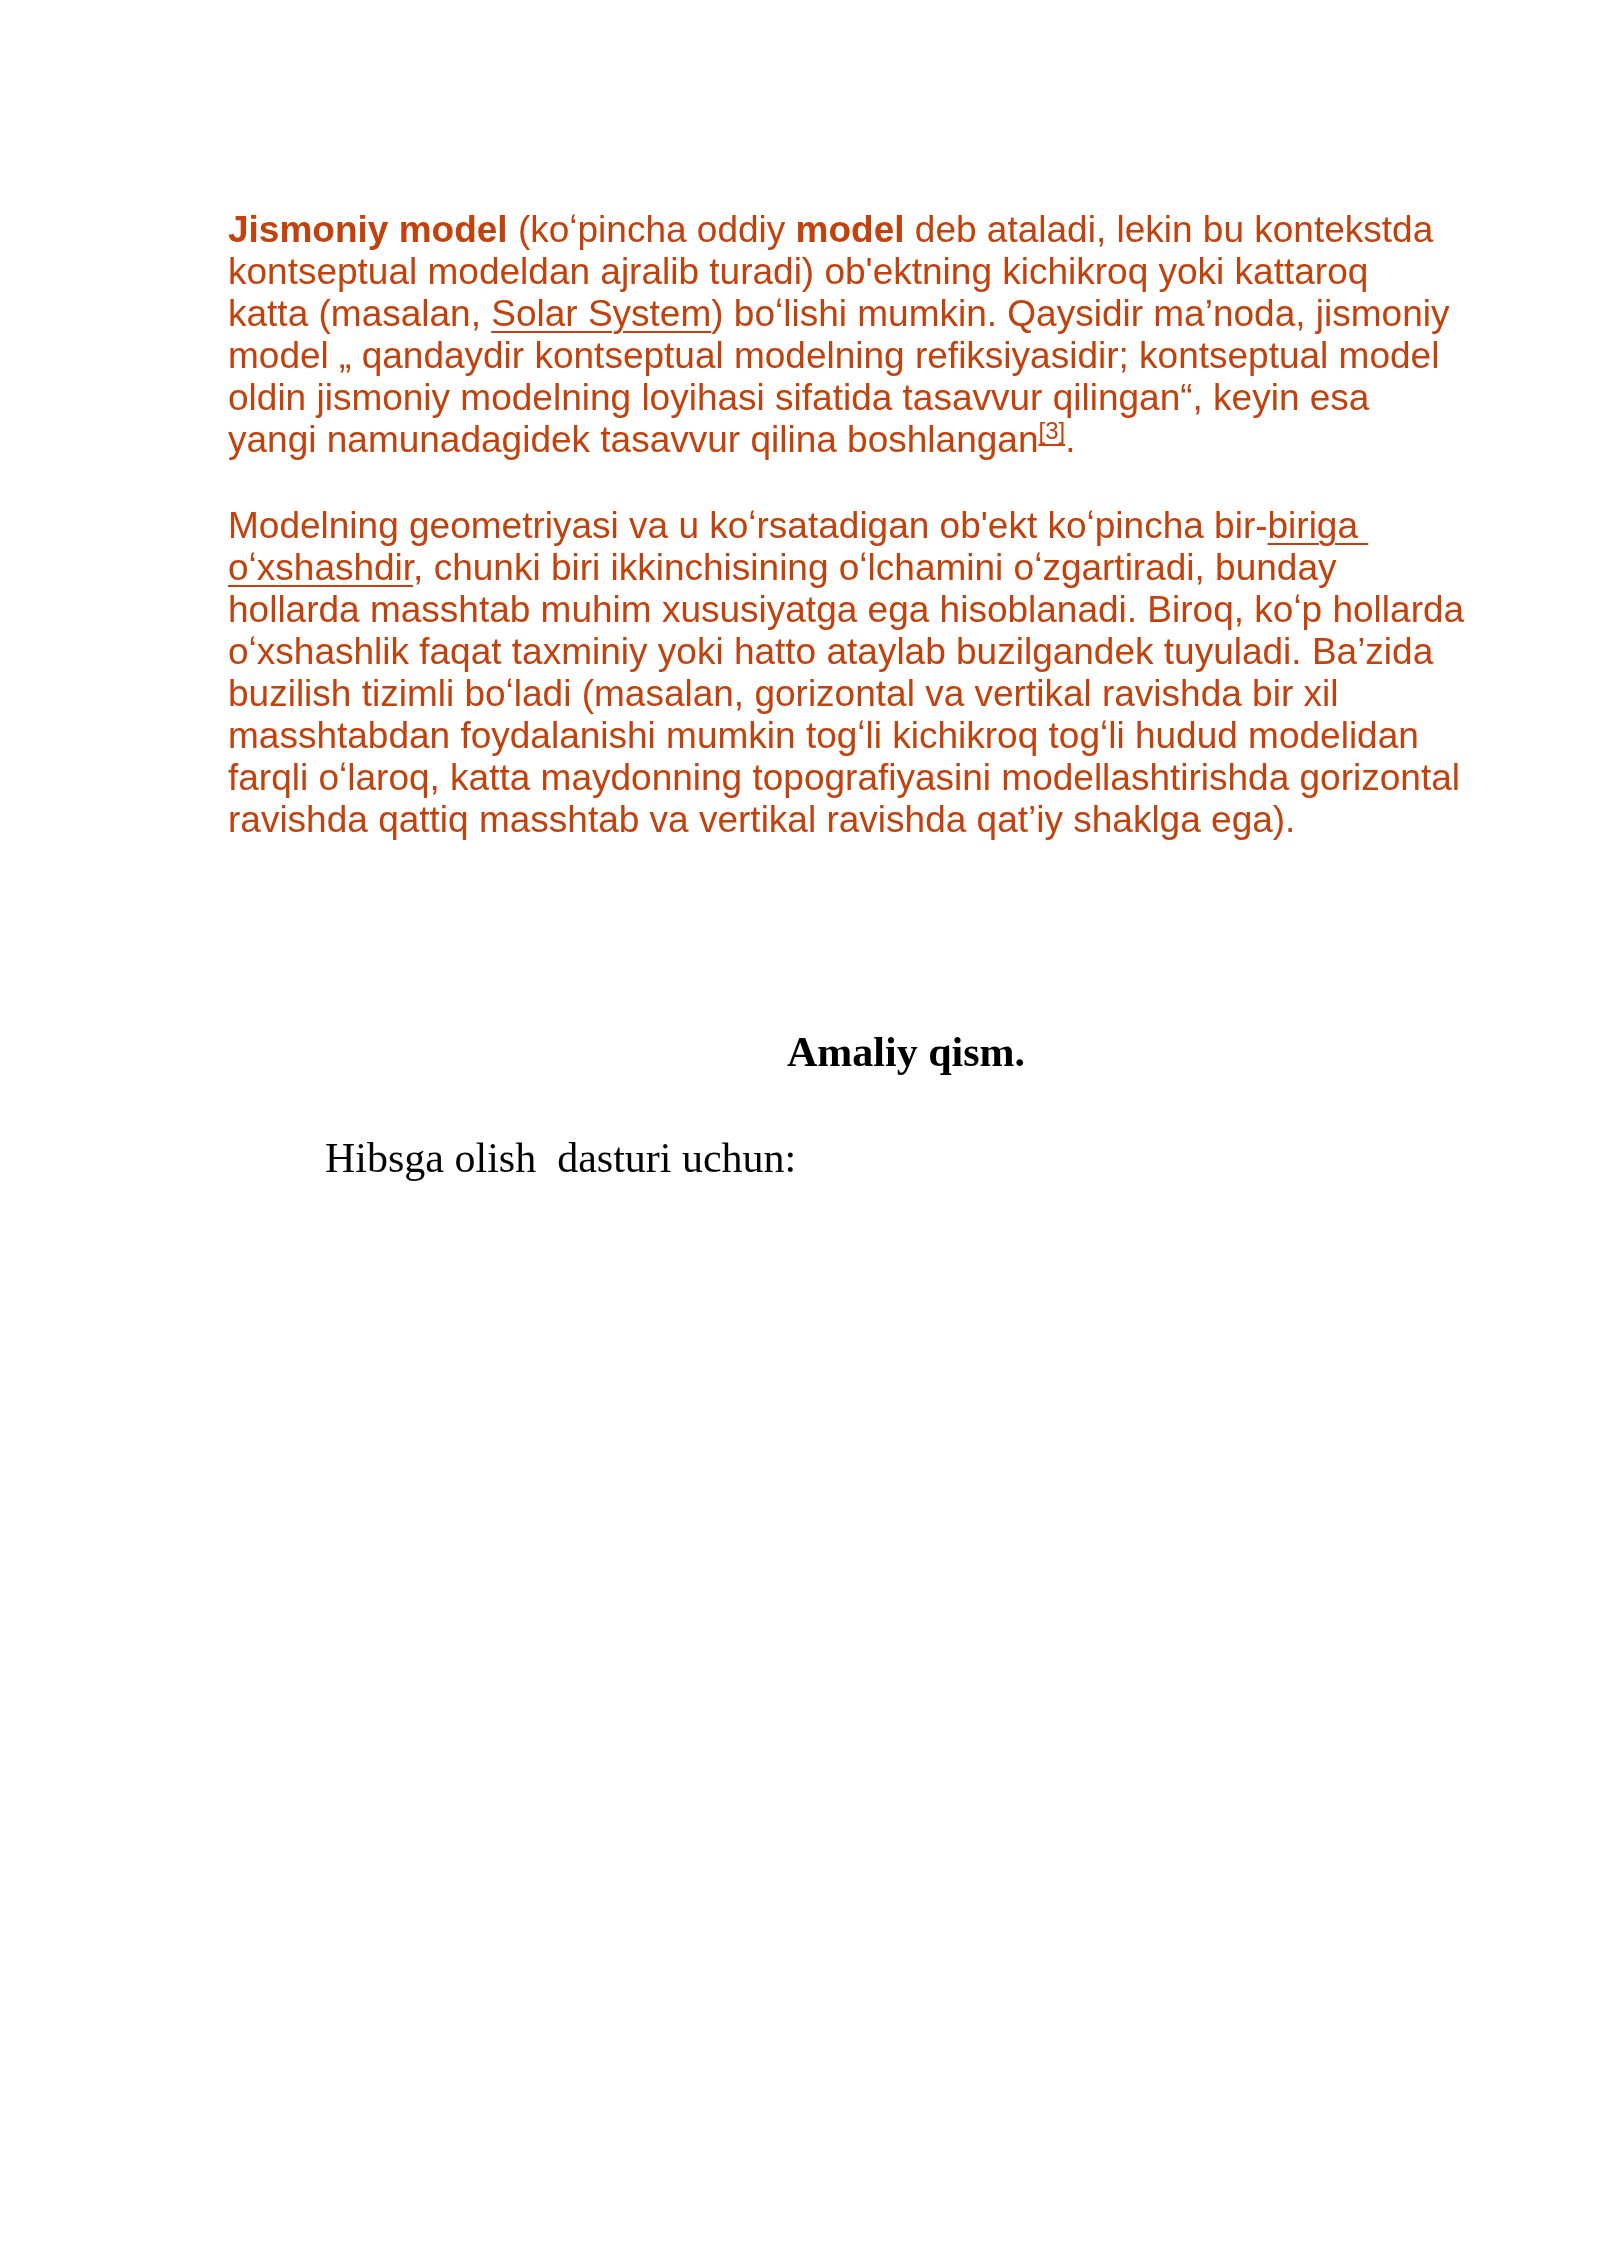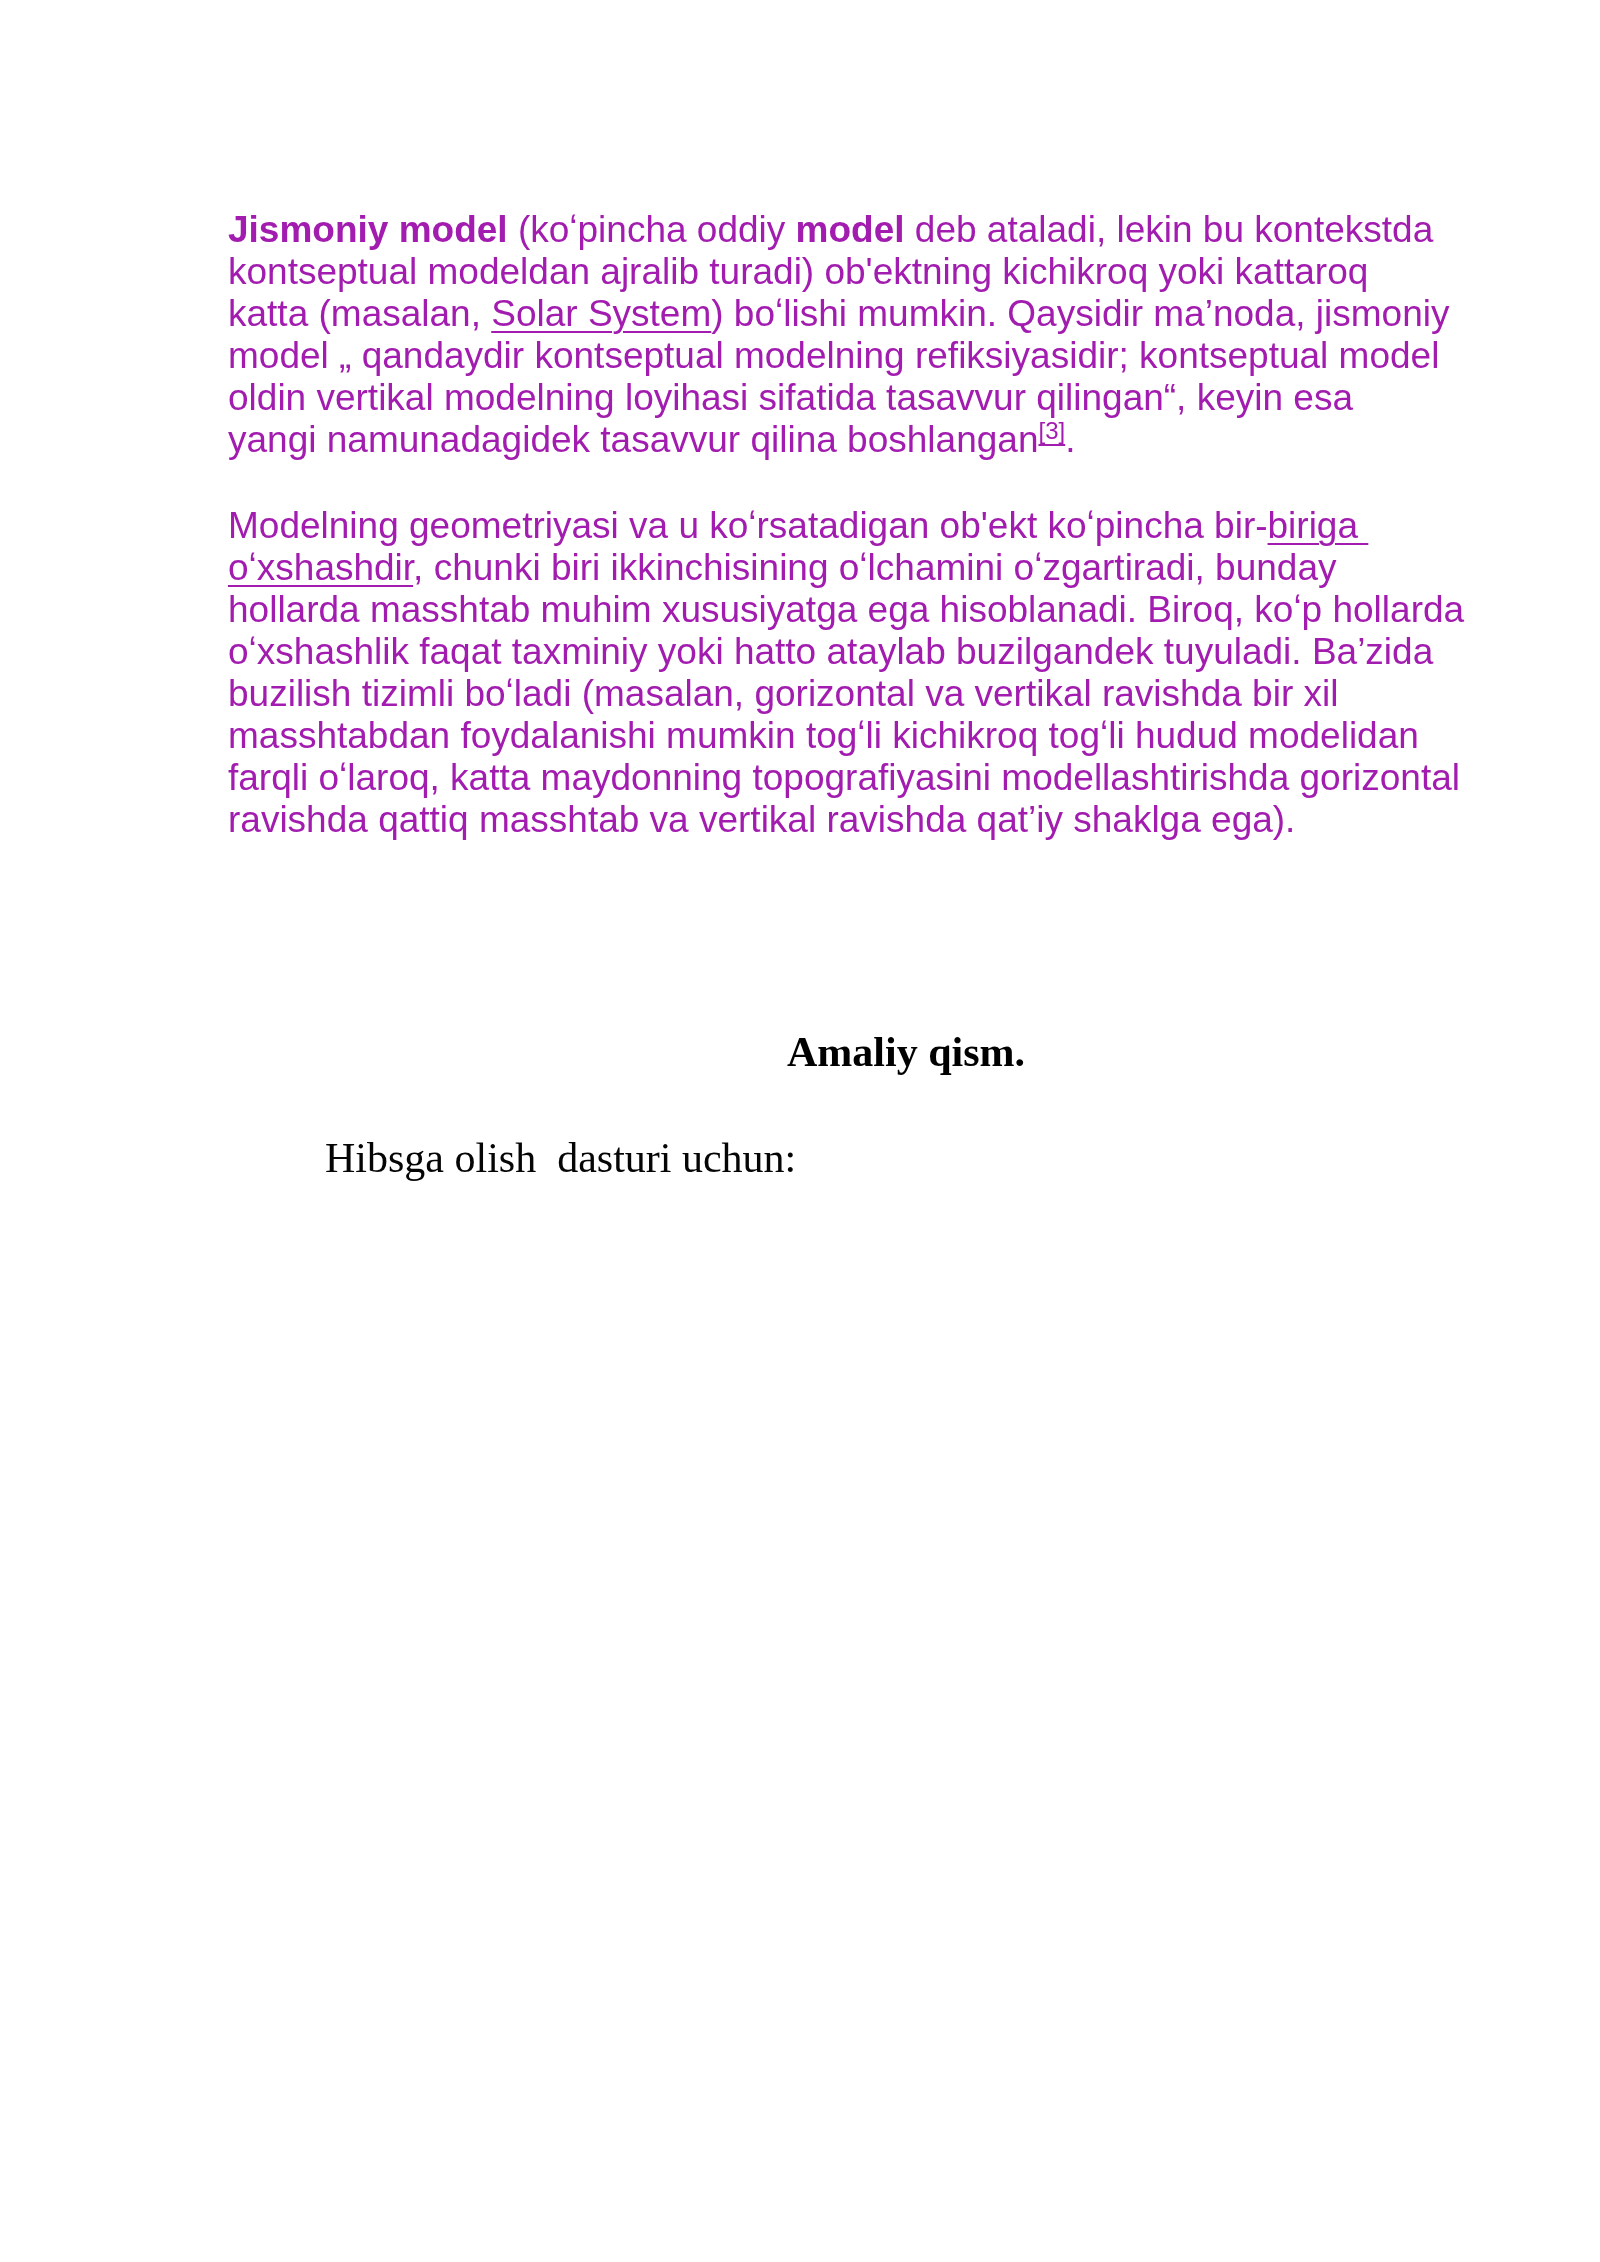--- a/index.html
+++ b/index.html
@@ -13,21 +13,21 @@
     margin: 0 auto;
   }
   .body-text {
     position: absolute;
     left: 228px;
     top: 209px;
     width: 1300px;
     font-family: "Liberation Sans", sans-serif;
     font-size: 37px;
     line-height: 42px;
-    color: #a21caf;
+    color: #c2410c;
   }
   .paragraph + .paragraph { margin-top: 44px; }
   .line { white-space: pre; height: 42px; }
   .b { font-weight: bold; }
   .u {
     text-decoration: underline;
     text-decoration-thickness: 2px;
     text-underline-offset: 5px;
   }
   .sup {
@@ -64,21 +64,21 @@
 </head>
 <body>
 
 <div class="page">
   <div class="body-text">
       <div class="paragraph">
         <div class="line"><span class="b">Jismoniy model</span><span> (koʻpincha oddiy </span><span class="b">model</span><span> deb ataladi, lekin bu kontekstda</span></div>
         <div class="line"><span>kontseptual modeldan ajralib turadi) ob'ektning kichikroq yoki kattaroq</span></div>
         <div class="line"><span>katta (masalan, </span><span class="u">Solar System</span><span>) boʻlishi mumkin. Qaysidir ma’noda, jismoniy</span></div>
         <div class="line"><span>model „ qandaydir kontseptual modelning refiksiyasidir; kontseptual model</span></div>
-        <div class="line"><span>oldin vertikal modelning loyihasi sifatida tasavvur qilingan“, keyin esa</span></div>
+        <div class="line"><span>oldin jismoniy modelning loyihasi sifatida tasavvur qilingan“, keyin esa</span></div>
         <div class="line"><span>yangi namunadagidek tasavvur qilina boshlangan</span><span class="u sup">[3]</span><span>.</span></div>
       </div>
       <div class="paragraph">
         <div class="line"><span>Modelning geometriyasi va u koʻrsatadigan ob'ekt koʻpincha bir-</span><span class="u">biriga </span></div>
         <div class="line"><span class="u">oʻxshashdir</span><span>, chunki biri ikkinchisining oʻlchamini oʻzgartiradi, bunday</span></div>
         <div class="line"><span>hollarda masshtab muhim xususiyatga ega hisoblanadi. Biroq, koʻp hollarda</span></div>
         <div class="line"><span>oʻxshashlik faqat taxminiy yoki hatto ataylab buzilgandek tuyuladi. Ba’zida</span></div>
         <div class="line"><span>buzilish tizimli boʻladi (masalan, gorizontal va vertikal ravishda bir xil</span></div>
         <div class="line"><span>masshtabdan foydalanishi mumkin togʻli kichikroq togʻli hudud modelidan</span></div>
         <div class="line"><span>farqli oʻlaroq, katta maydonning topografiyasini modellashtirishda gorizontal</span></div>

